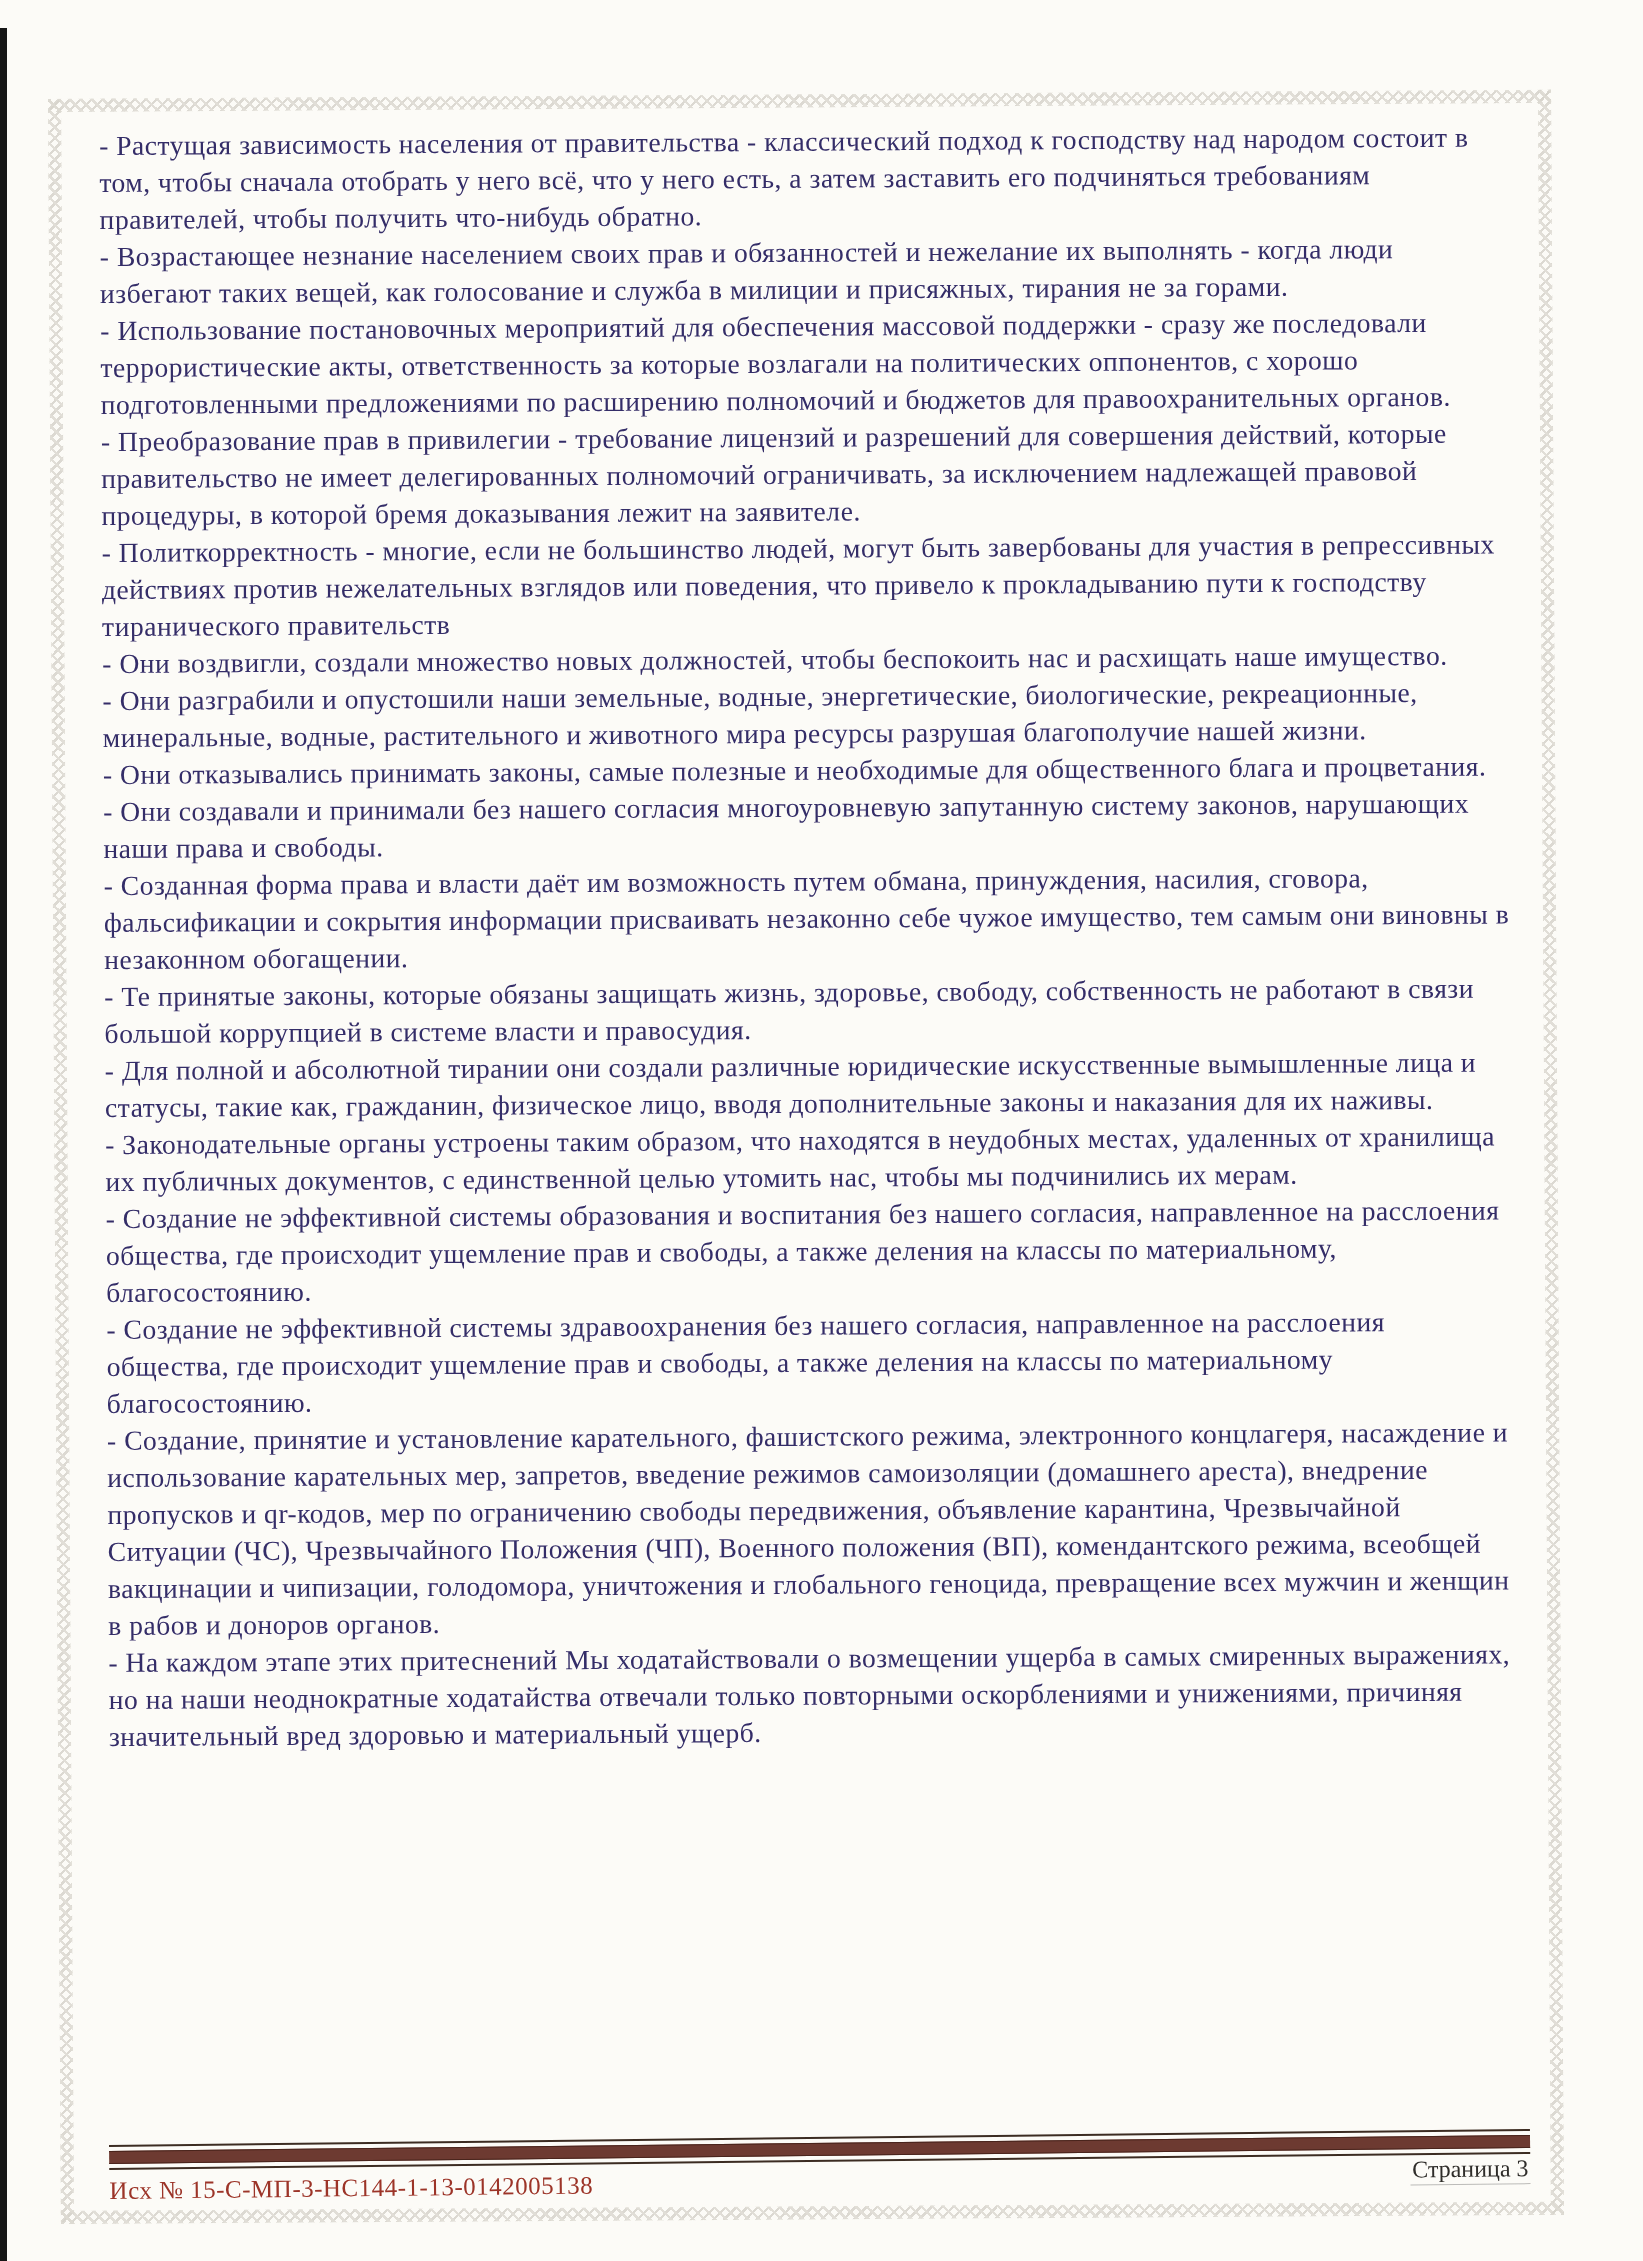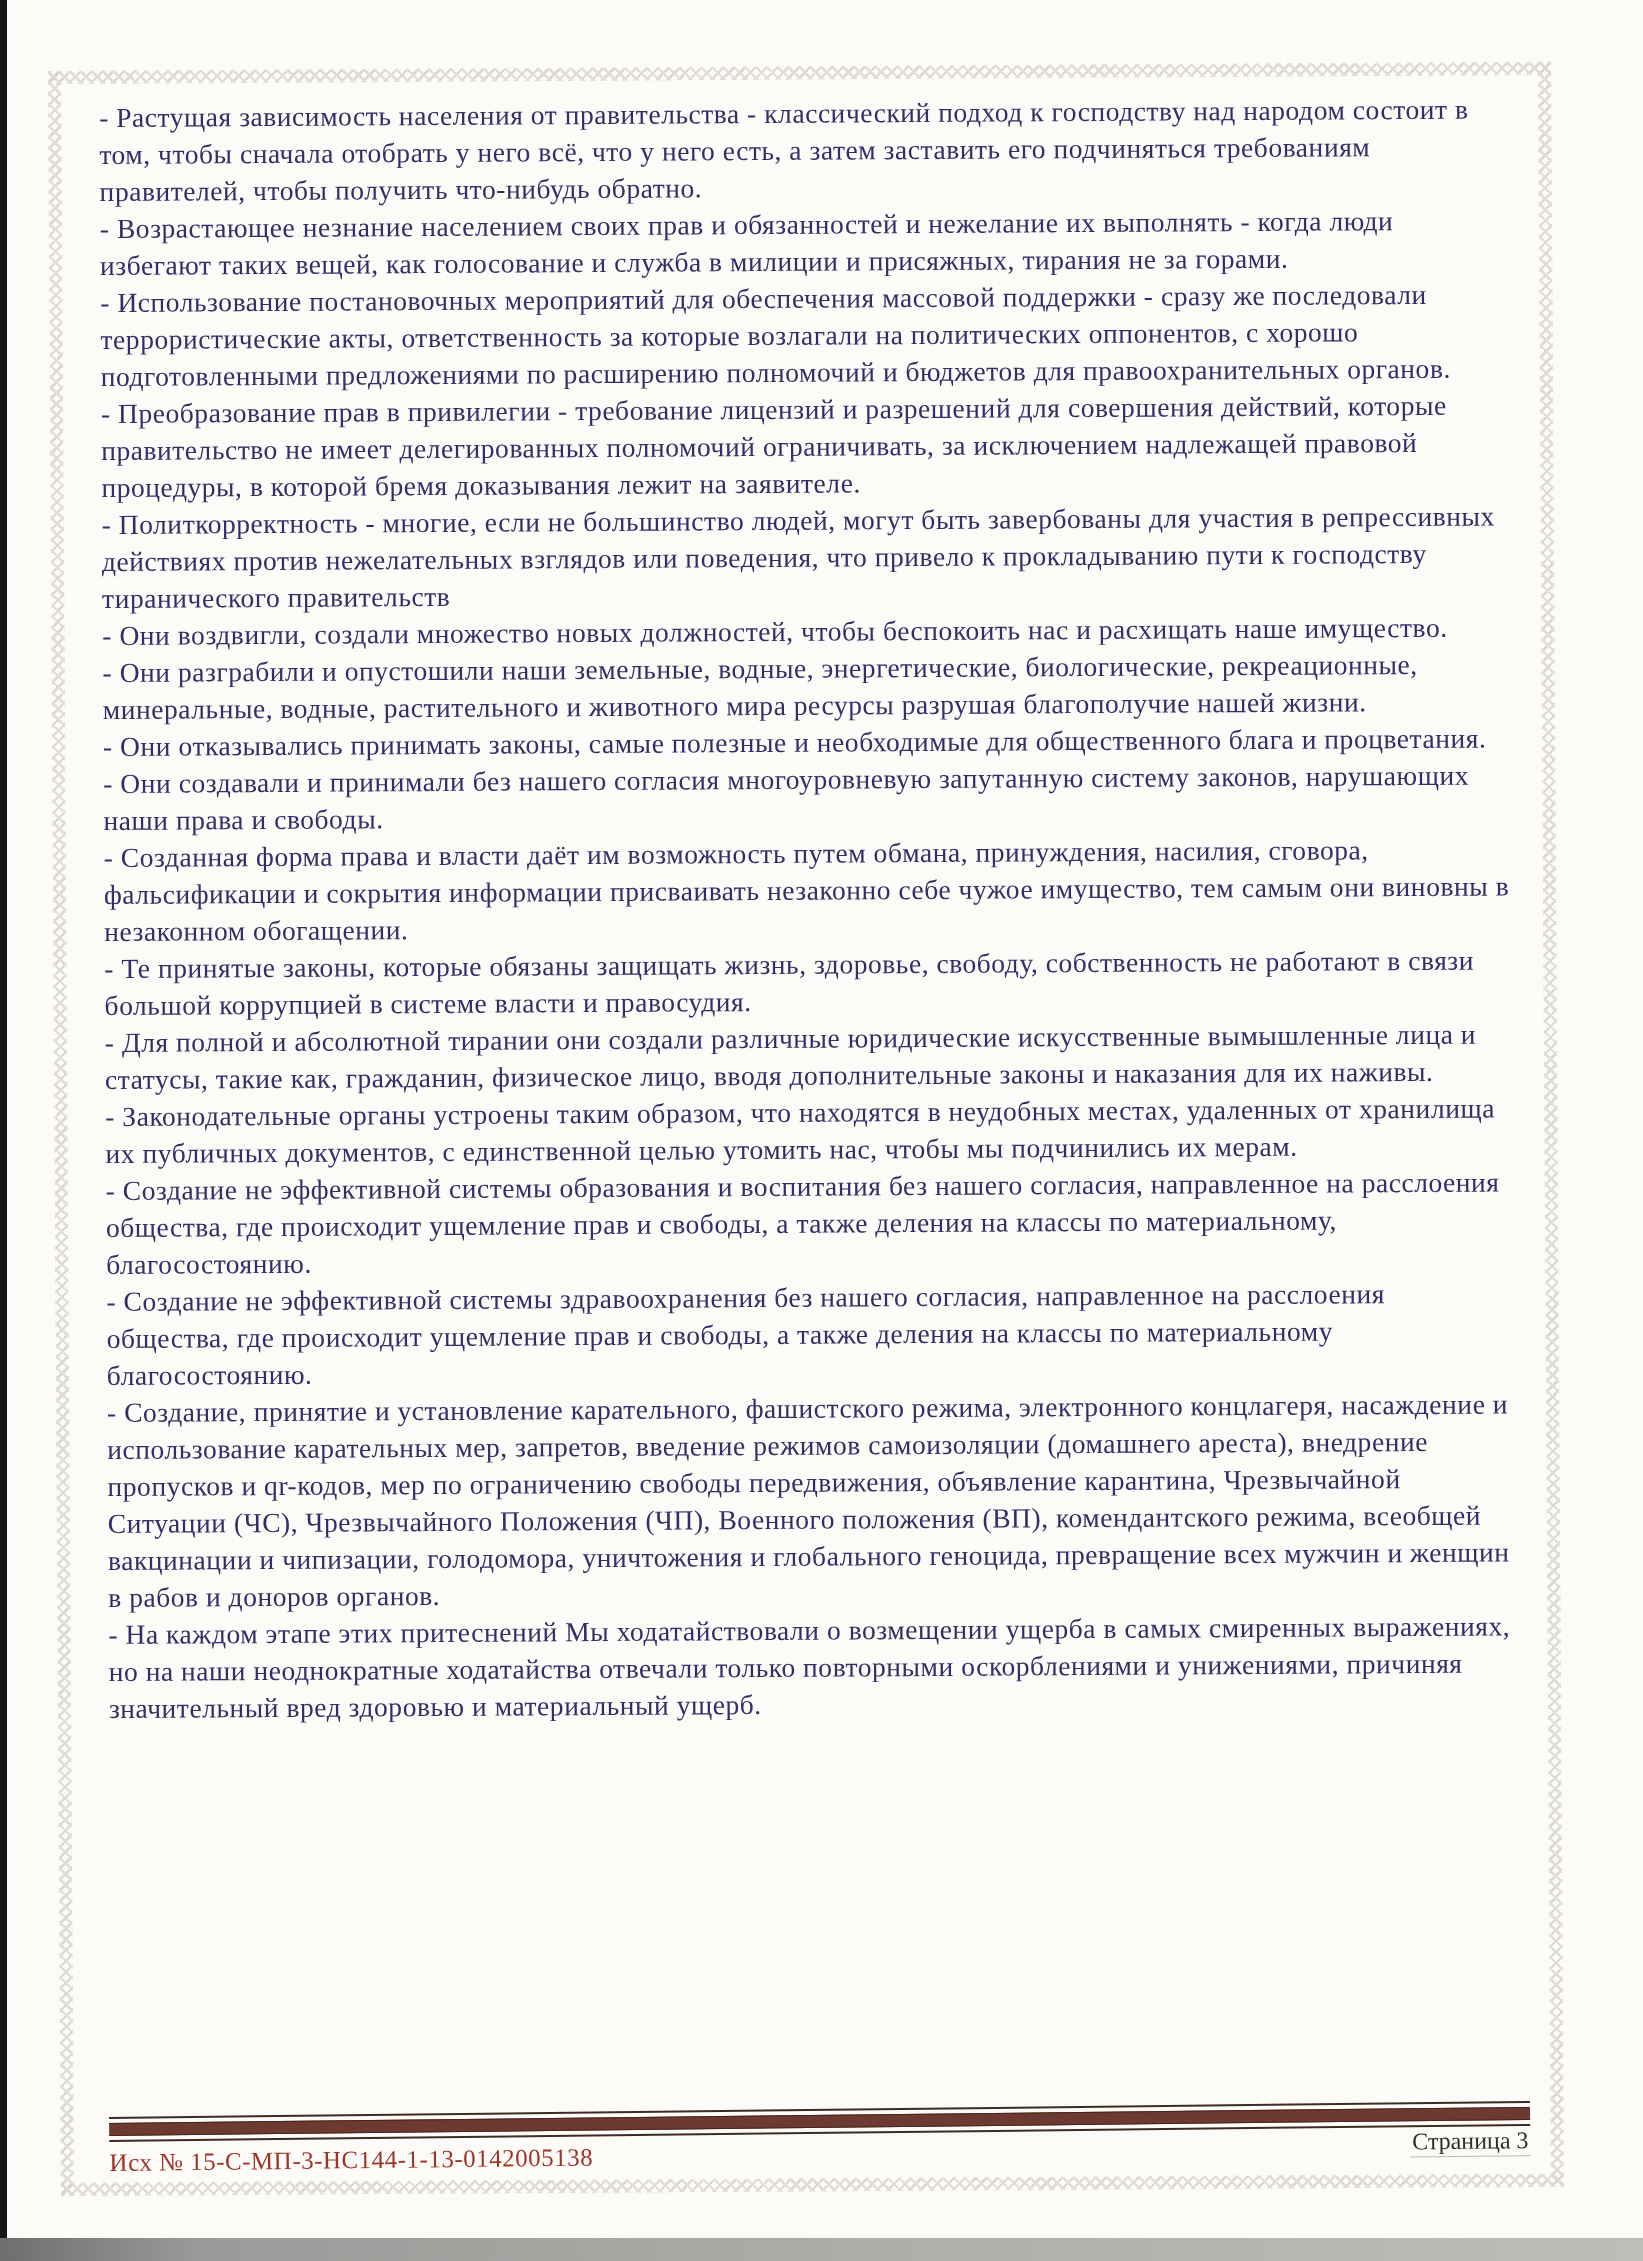--- a/index.html
+++ b/index.html
@@ -2,21 +2,21 @@
 <html style="font-size:7.7px"><head>
 <meta charset="utf-8">
 <style>
   html,body{margin:0;padding:0;}
   body{
     width:1644px;height:2261px;
     background:#fcfbf7;
     font-family:"Liberation Serif","DejaVu Serif",serif;
     position:relative;overflow:hidden;
   }
-  .page{position:absolute;inset:0;}
+  .page{position:absolute;inset:0;margin-top:28px;}
 
   
   .edge-left{
     position:absolute;left:0;top:0;width:7.3px;height:2261px;
     background:#161616;
   }
   .edge-bottom{
     position:absolute;left:0;top:2238px;width:1644px;height:24px;
     background:linear-gradient(90deg,#6e6e6e 0%,#9a9a98 12%,#b0aeab 55%,#bfbdba 100%);
   }

